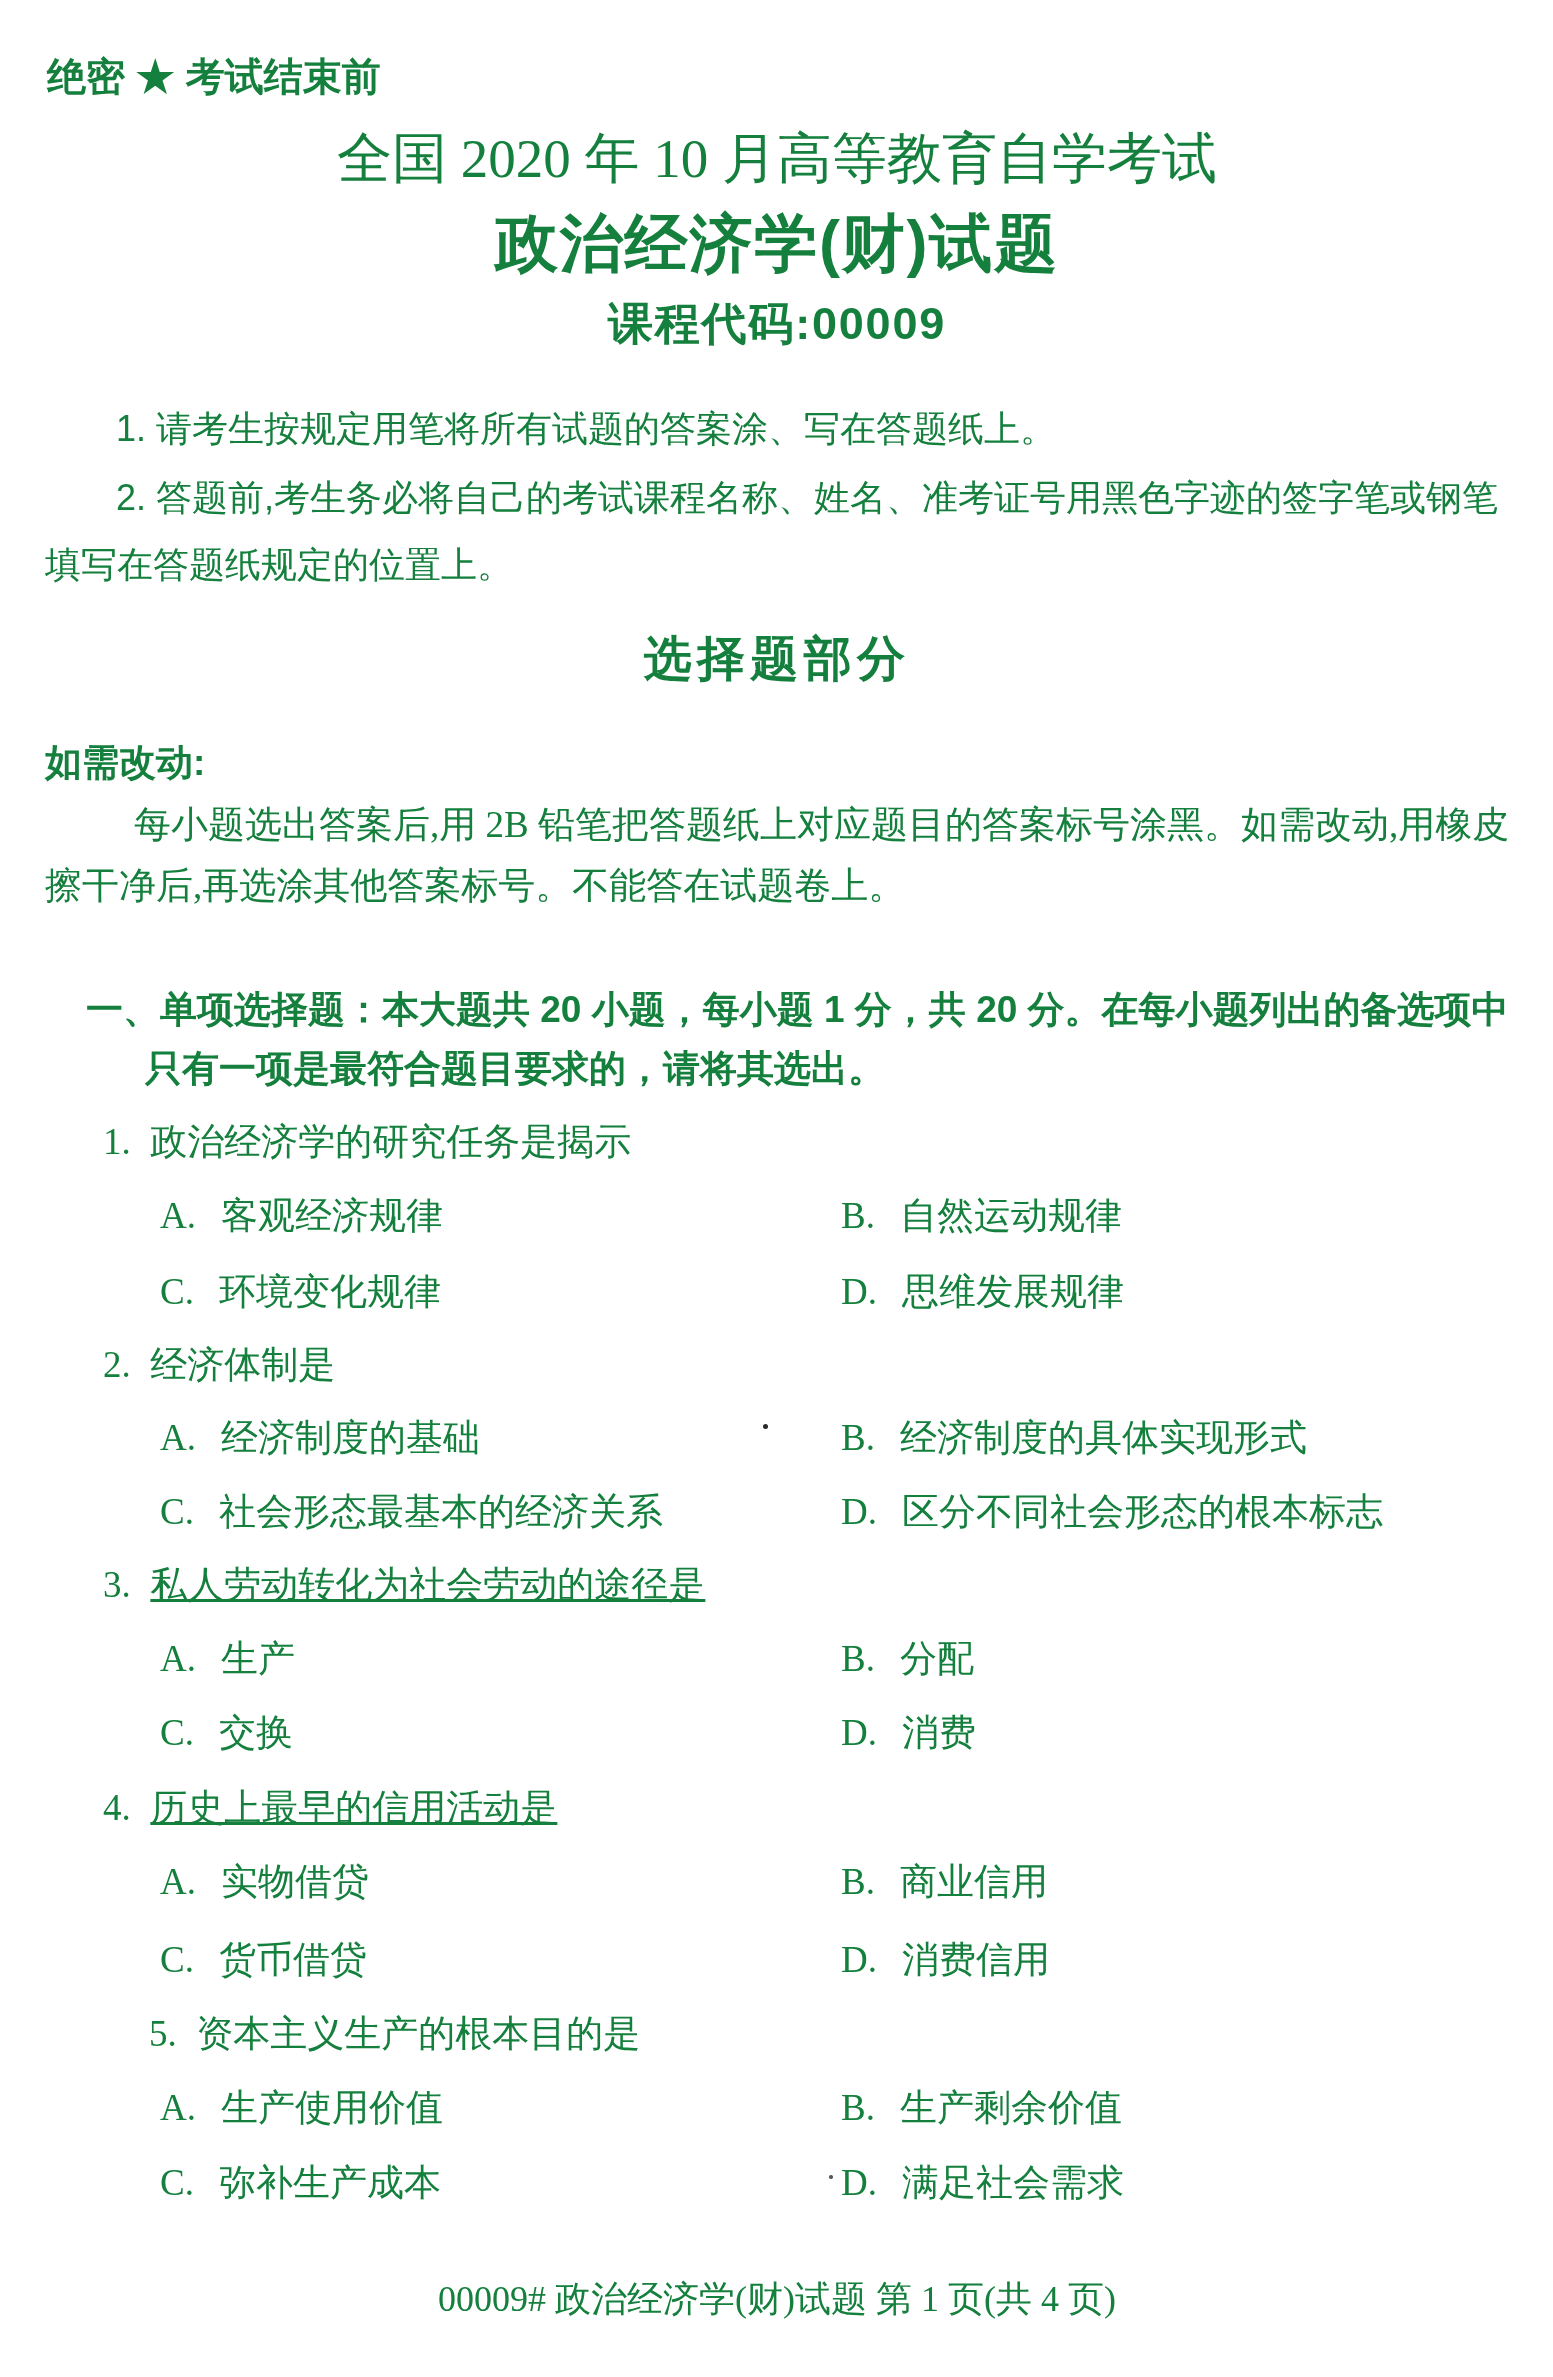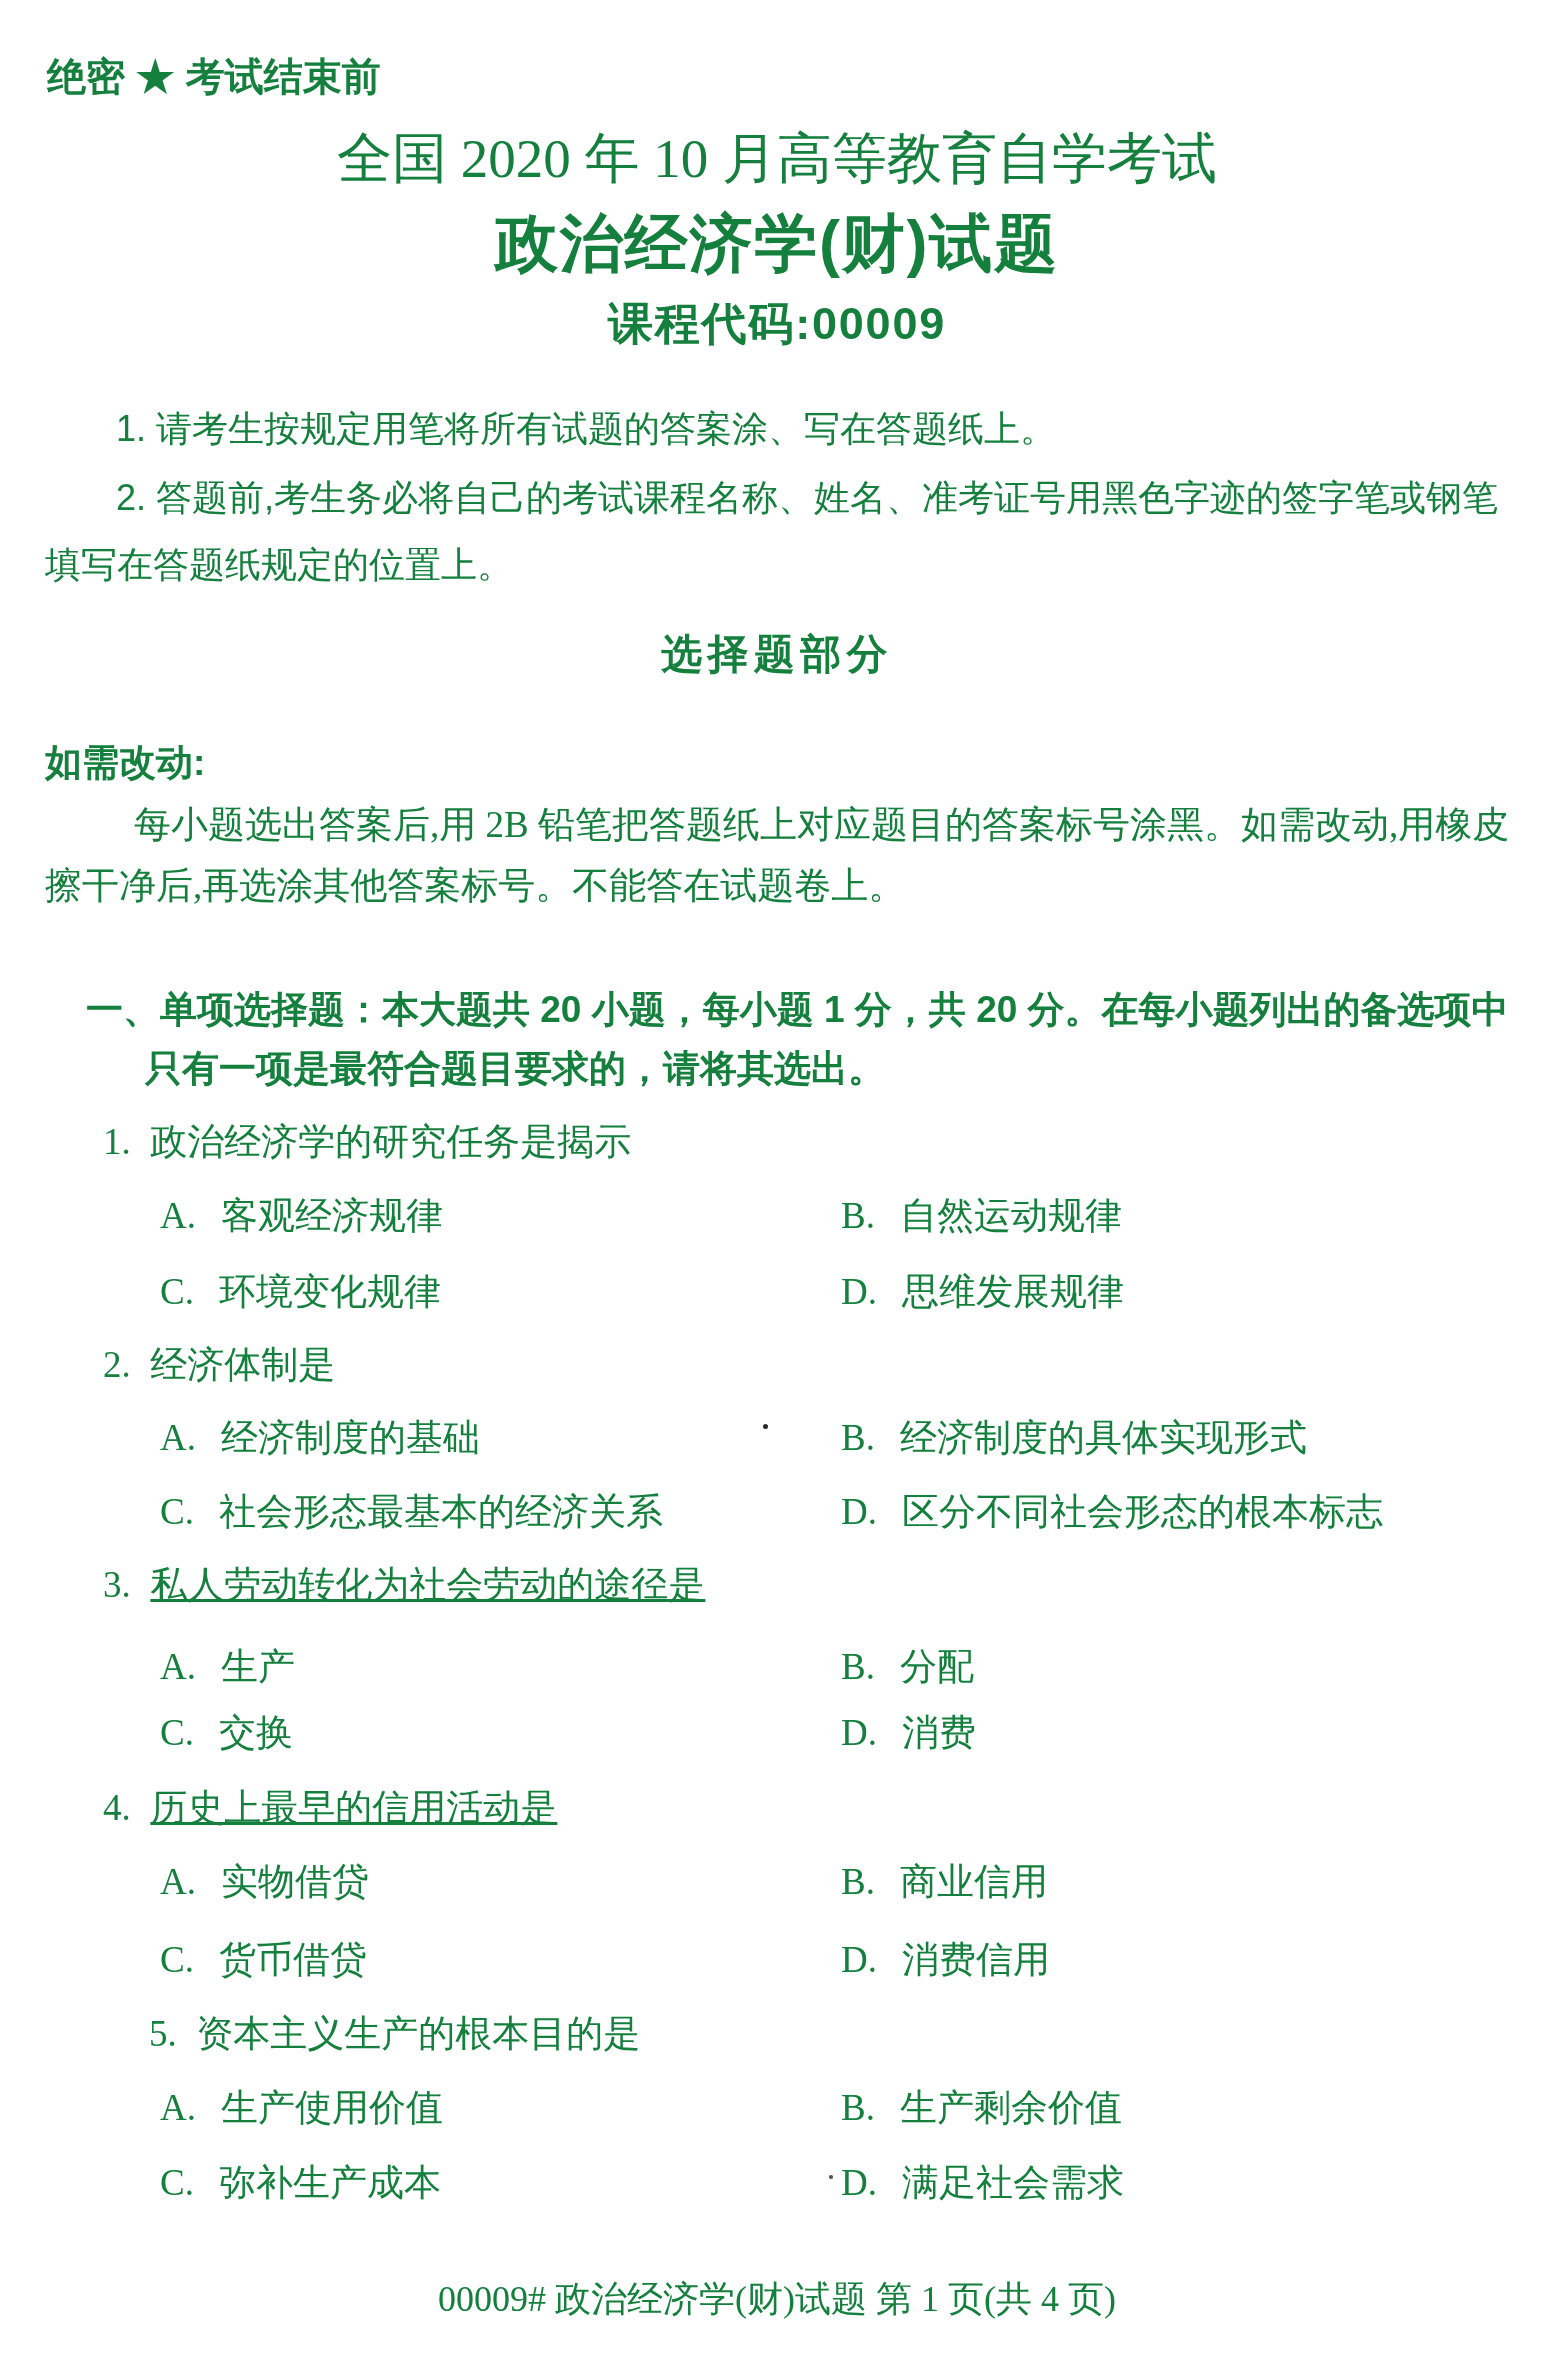--- a/index.html
+++ b/index.html
@@ -20,21 +20,21 @@
   .security    { left: 47px;  top: 55px;  font-size: 39px; }
   .title1      { top: 127px;  font-size: 55px; }
   .title2      { top: 207px;  font-size: 63px; letter-spacing: 1.8px; }
   .course-code { top: 298px;  font-size: 45px; letter-spacing: 1.8px; }
 
   .inst  { font-size: 36px; }
   .inst1  { left: 116px; top: 408px; }
   .inst2a { left: 116px; top: 477px; }
   .inst2b { left: 45px;  top: 544px; }
 
-  .part-title  { top: 631px;  font-size: 41px; letter-spacing: 5.3px; }
+  .part-title  { top: 631px;  font-size: 48px; letter-spacing: 5.3px; }
   .notes-label { left: 45px;  top: 742px; font-size: 37px; }
   .note-line   { font-size: 37px; }
   .note1 { left: 134px; top: 804px; }
   .note2 { left: 45px;  top: 865px; }
 
   .head-line { font-size: 37px; }
   .head1 { left: 86px;  top: 989px; }
   .head2 { left: 145px; top: 1048px; }
 
   .stem { left: 103px; font-size: 37px; }
@@ -96,21 +96,21 @@
     <span class="opt optR"><span class="olabel">B.</span><span>经济制度的具体实现形式</span></span>
   </div>
   <div class="abs serif optrow" style="top:1491px;padding-left:44px;">
     <span class="opt optL"><span class="olabel">C.</span><span>社会形态最基本的经济关系</span></span>
     <span class="opt optR"><span class="olabel">D.</span><span>区分不同社会形态的根本标志</span></span>
   </div>
 
   <div class="abs serif stem" style="top:1564px;text-decoration:underline;">
     <span class="qnum">3.</span><span>私人劳动转化为社会劳动的途径是</span>
   </div>
-  <div class="abs serif optrow" style="top:1638px;margin-top:8px;">
+  <div class="abs serif optrow" style="top:1638px;">
     <span class="opt optL"><span class="olabel">A.</span><span>生产</span></span>
     <span class="opt optR"><span class="olabel">B.</span><span>分配</span></span>
   </div>
   <div class="abs serif optrow" style="top:1712px;">
     <span class="opt optL"><span class="olabel">C.</span><span>交换</span></span>
     <span class="opt optR"><span class="olabel">D.</span><span>消费</span></span>
   </div>
 
   <div class="abs serif stem" style="top:1787px;text-decoration:underline;">
     <span class="qnum">4.</span><span>历史上最早的信用活动是</span>

